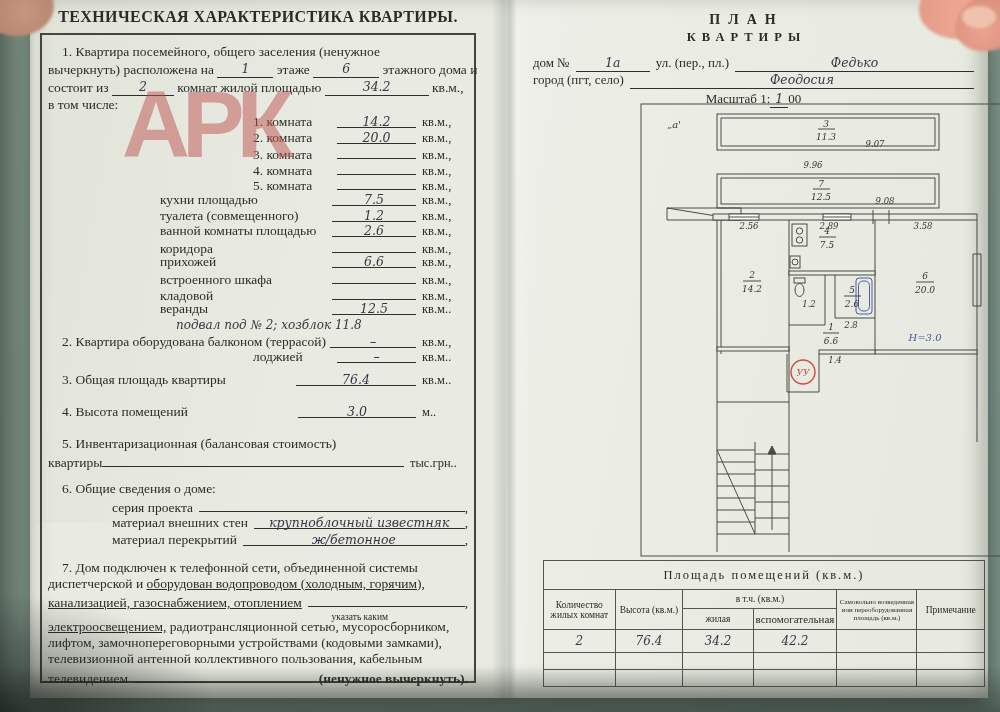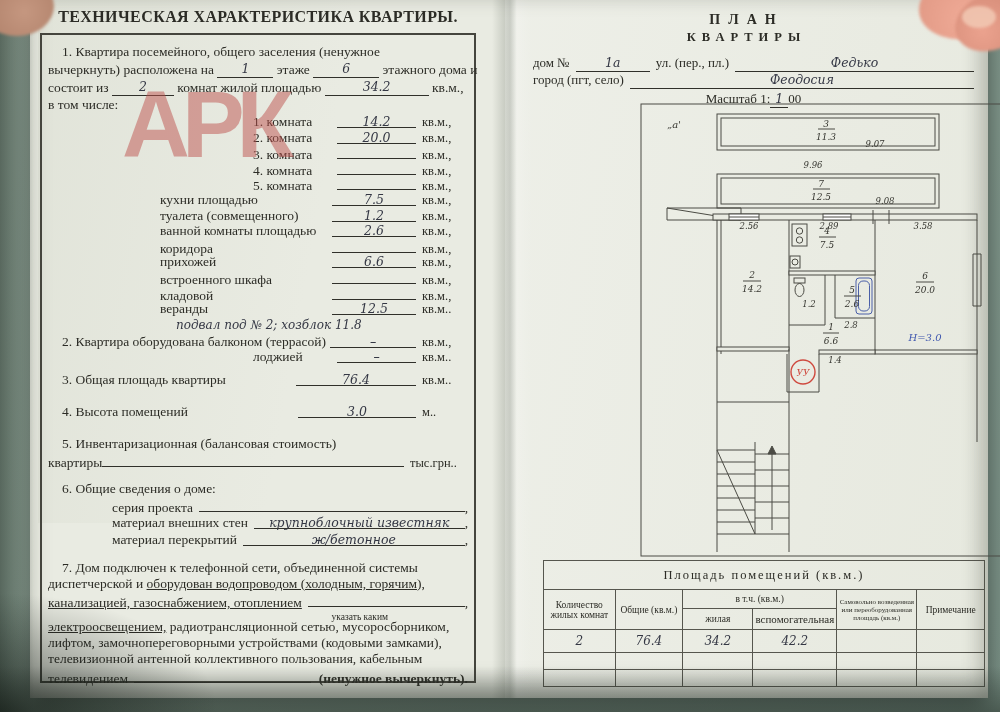--- a/index.html
+++ b/index.html
@@ -429,21 +429,21 @@
         </g>
       </svg>
 
       <table class="area-table">
         <tbody>
             <tr>
               <td colspan="6" class="tcap">Площадь помещений (кв.м.)</td>
             </tr>
         <tr>
           <td rowspan="2" style="width:72px">Количество жилых комнат</td>
-          <td rowspan="2" style="width:72px">Общие (кв.м.)</td>
+          <td rowspan="2" style="width:72px">Высота (кв.м.)</td>
           <td colspan="2">в т.ч. (кв.м.)</td>
           <td rowspan="2" class="tiny" style="width:80px">Самовольно возведенная или переоборудованная площадь (кв.м.)</td>
           <td rowspan="2" style="width:66px">Примечание</td>
         </tr>
         <tr>
           <td style="width:76px">жилая</td>
           <td style="width:72px;font-size:11px">вспомогательная</td>
         </tr>
         <tr class="tdata">
           <td><span class="hw">2</span></td>

